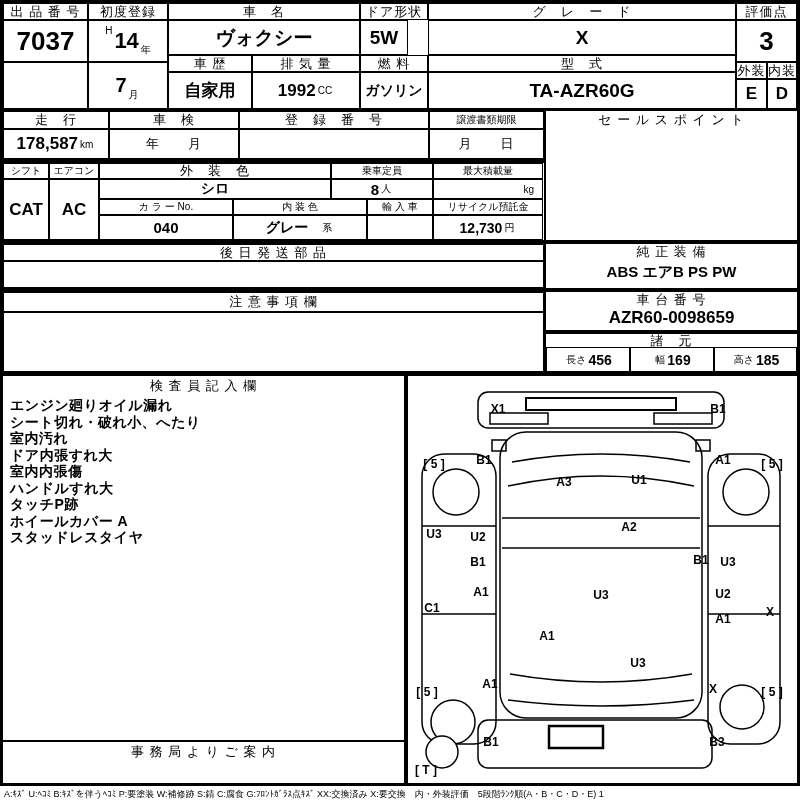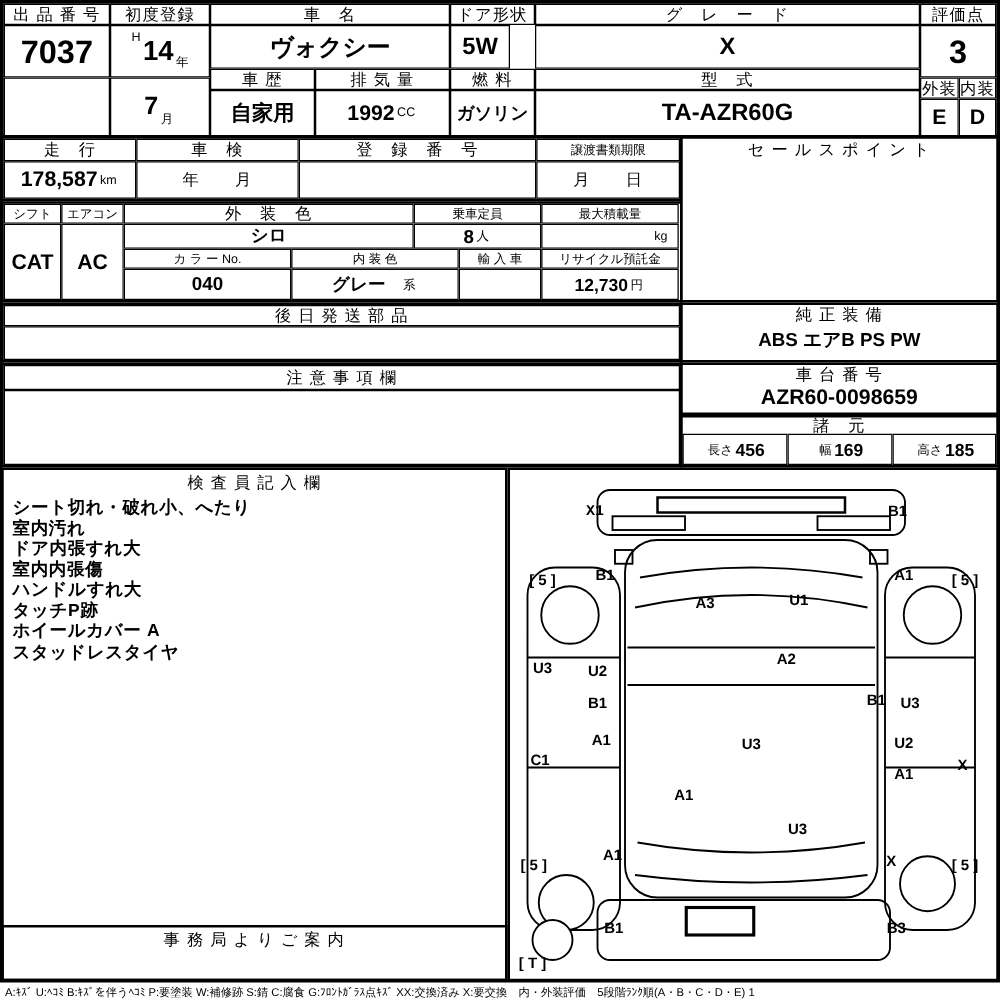--- a/index.html
+++ b/index.html
@@ -150,20 +150,21 @@
   <span class="unit">幅</span>
   <span class="b14">169</span>
 </div>
 <div class="cell" style="left:714px;top:347px;width:83px;height:25px">
   <span class="unit">高さ</span>
   <span class="b14">185</span>
 </div>
 
 <div class="plain hd" style="left:3px;top:377px;width:401px;height:18px">検 査 員 記 入 欄</div>
 <div class="notes" style="left:10px;top:397px;width:390px">
+    <div>エンジン廻りオイル漏れ</div>
     <div>シート切れ・破れ小、へたり</div>
     <div>室内汚れ</div>
     <div>ドア内張すれ大</div>
     <div>室内内張傷</div>
     <div>ハンドルすれ大</div>
     <div>タッチP跡</div>
     <div>ホイールカバー A</div>
     <div>スタッドレスタイヤ</div>
   </div>
 
@@ -200,21 +201,21 @@
       <circle cx="338" cy="116" r="23" fill="#fff"></circle>
       <circle cx="334" cy="331" r="22" fill="#fff"></circle>
 
       <rect x="70" y="344" width="234" height="48" rx="10"></rect>
       <rect x="141" y="350" width="54" height="22" stroke-width="2.5"></rect>
 
       <circle cx="34" cy="376" r="16" fill="#fff"></circle>
     </g>
   </svg>
   <div style="position:absolute;left:0;top:0;width:389px;height:407px">
-      <span class="marker" style="left: 68px; top: 33px; font-family: Liberation Mono, monospace;">X1</span>
+      <span class="marker" style="left: 90px; top: 33px;">X1</span>
       <span class="marker" style="left: 310px; top: 33px;">B1</span>
       <span class="marker" style="left: 26px; top: 88px;">[ 5 ]</span>
       <span class="marker" style="left: 76px; top: 84px;">B1</span>
       <span class="marker" style="left: 315px; top: 84px;">A1</span>
       <span class="marker" style="left: 364px; top: 88px;">[ 5 ]</span>
       <span class="marker" style="left: 156px; top: 106px;">A3</span>
       <span class="marker" style="left: 231px; top: 104px;">U1</span>
       <span class="marker" style="left: 26px; top: 158px;">U3</span>
       <span class="marker" style="left: 70px; top: 161px;">U2</span>
       <span class="marker" style="left: 221px; top: 151px;">A2</span>

